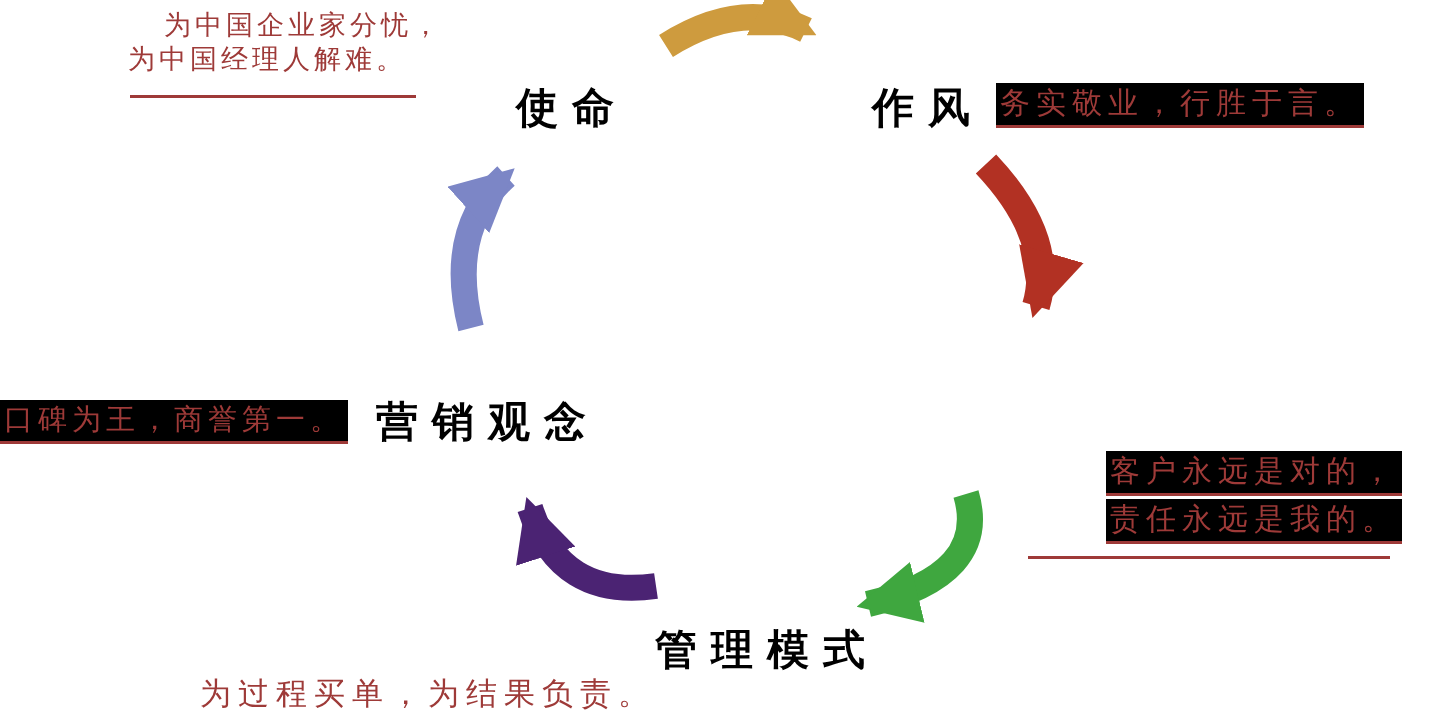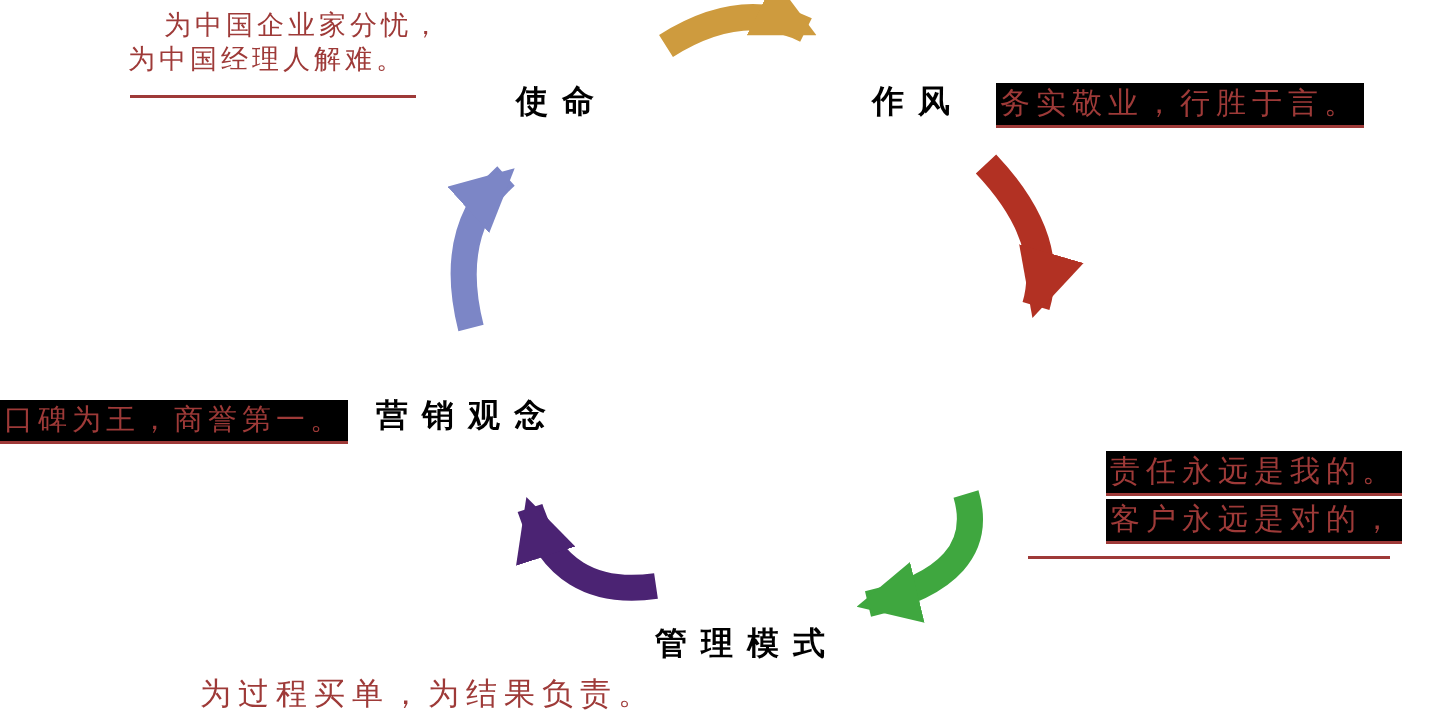--- a/index.html
+++ b/index.html
@@ -15,21 +15,21 @@
     overflow: hidden;
     font-family: "DejaVu Serif", "Liberation Serif", serif;
   }
   .arrows {
     position: absolute;
     left: 0;
     top: 0;
   }
   .node {
     position: absolute;
-    font-size: 32px;
+    font-size: 42px;
     font-weight: bold;
     letter-spacing: 14px;
     color: #000000;
     white-space: nowrap;
   }
   .ann {
     position: absolute;
     font-size: 30px;
     letter-spacing: 6px;
     line-height: 38px;
@@ -108,24 +108,24 @@
   <div class="ann" style="left:996px; top:84px;">
     <span class="hl">务实敬业，行胜于言。</span>
   </div>
 
   <div class="ann" style="left:0px; top:400px; font-size:29px; letter-spacing:5px;">
     <span class="hl">口碑为王，商誉第一。</span>
   </div>
 
   <div class="ann" style="left:1106px; top:452px;">
     <div class="line">
-      <span class="hl">责任永远是我的。</span>
+      <span class="hl">客户永远是对的，</span>
     </div>
     <div class="line">
-      <span class="hl">客户永远是对的，</span>
+      <span class="hl">责任永远是我的。</span>
     </div>
   </div>
   <div class="rule" style="left:1028px; top:556px; width:362px;"></div>
 
   <div class="ann" style="left:200px; top:674px; font-size:31px; letter-spacing:7px;">
     <span class="u">为过程买单，为结果负责。</span>
   </div>
 
 </div>
 

